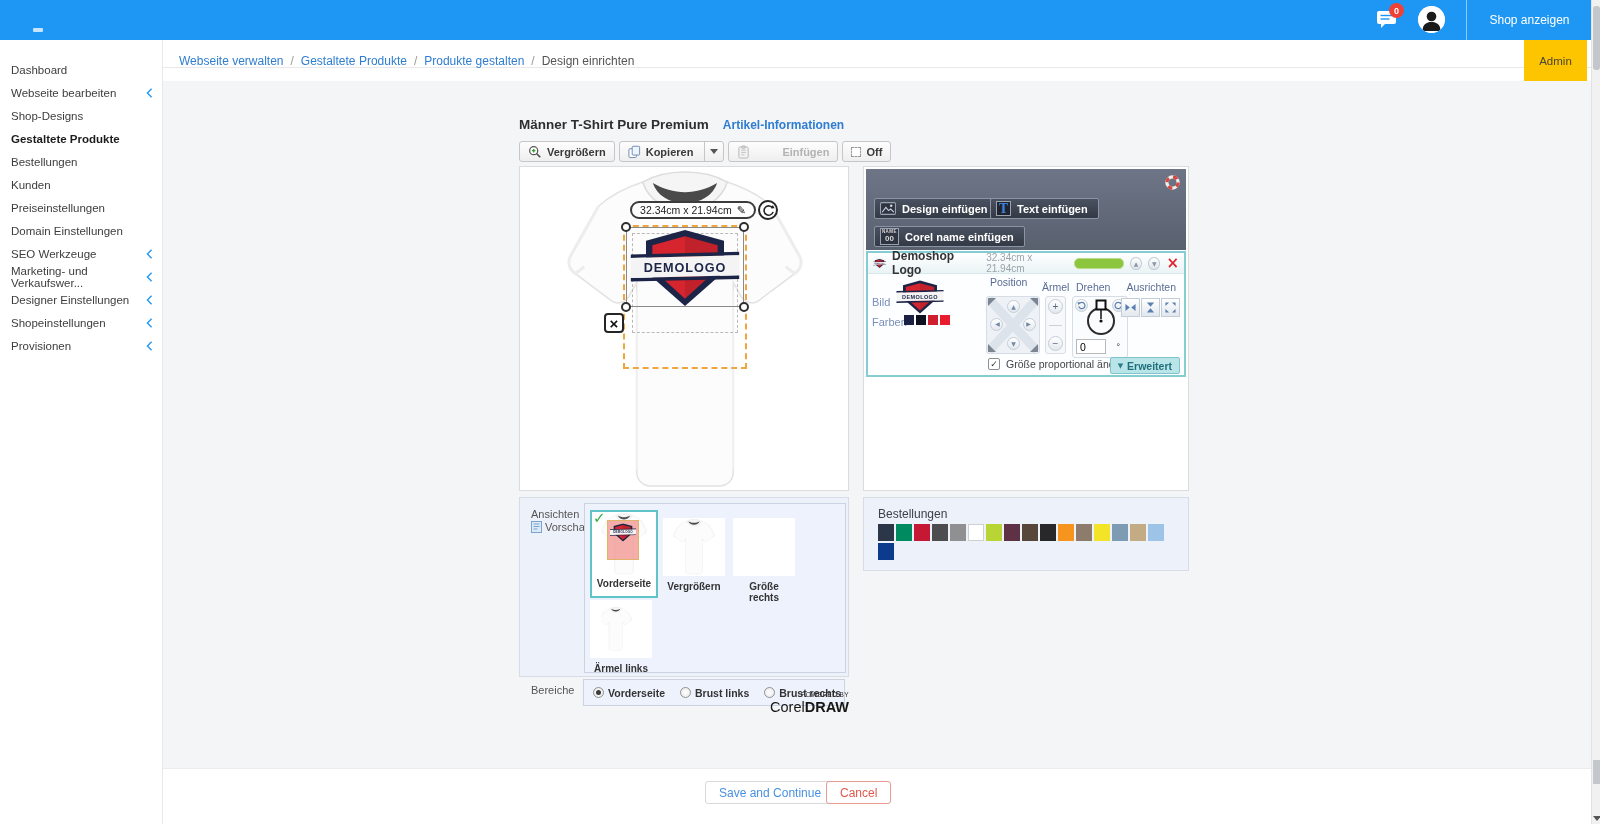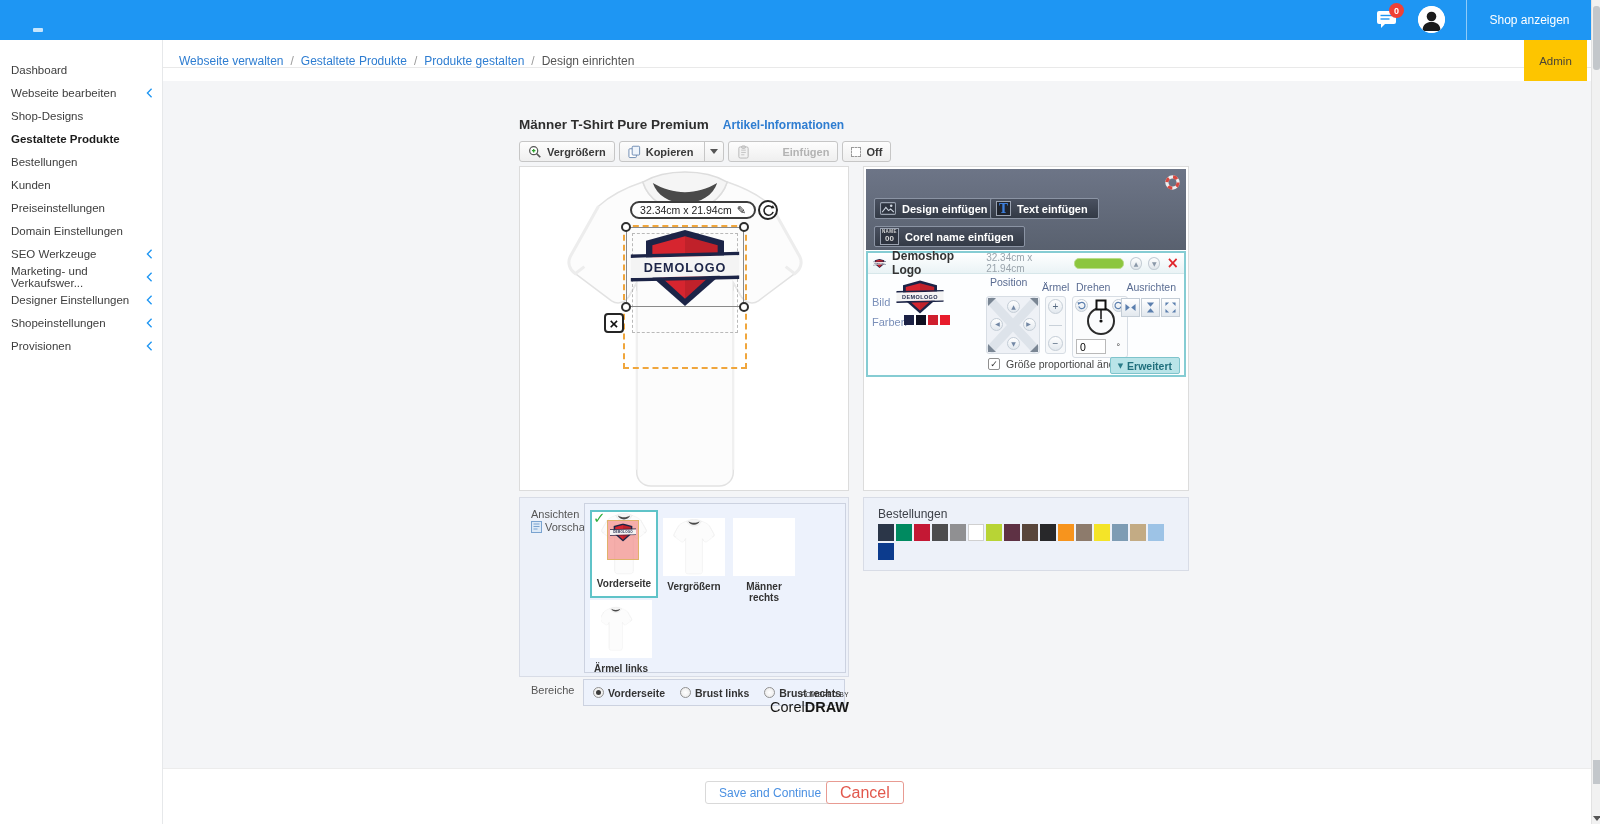--- a/index.html
+++ b/index.html
@@ -163,21 +163,21 @@
   .article-swatches { position:absolute; left:14px; top:26px; width:300px; display:flex; flex-wrap:wrap; gap:2px; }
   .article-swatches .swatch { width:16px; height:17px; }
   .swatch { cursor:pointer; }
   .swatch-white { border:1px solid #d0d0d0; }
 
   
   .footerbar { position:absolute; left:163px; top:768px; width:1429px; height:56px; background:#fff; border-top:1px solid #ececec; }
   .btn-save { position:absolute; left:542px; top:12px; height:23px; padding:0 13px; background:#fff; border:1px solid #d9d9d9; border-radius:3px;
     color:#4a90e2; font-size:12px; display:flex; align-items:center; cursor:pointer; font-family:"Liberation Sans", sans-serif; }
   .btn-cancel { position:absolute; left:663px; top:12px; height:23px; padding:0 13px; background:#fff; border:1px solid #e89b92; border-radius:3px;
-    color:#e2574c; font-size:16px; display:flex; align-items:center; cursor:pointer; font-family:"Liberation Sans", sans-serif; }
+    color:#e2574c; font-size:12px; display:flex; align-items:center; cursor:pointer; font-family:"Liberation Sans", sans-serif; }
 
   .hidden-defs { position:absolute; width:0; height:0; overflow:hidden; }
 </style>
 </head>
 <body>
 
 <svg class="hidden-defs" aria-hidden="true">
   <defs>
     <symbol id="tee" viewBox="0 0 240 320">
       <path d="M78,12 C60,18 45,26 34,36 L6,86 C3,92 5,99 11,103 L47,130 C53,134 60,132 64,126 L72,112 L72,300 C72,308 78,314 86,314 L154,314 C162,314 168,308 168,300 L168,112 L176,126 C180,132 187,134 193,130 L229,103 C235,99 237,92 234,86 L206,36 C195,26 180,18 162,12 C156,30 140,40 120,40 C100,40 84,30 78,12 Z" fill="#fcfcfc" stroke="#e2e2e2" stroke-width="1.5"></path>
@@ -547,21 +547,21 @@
               </svg>
           </div>
           <div class="vlabel" style="margin-top:5px;">Vergrößern</div>
         </div>
         <div class="vcell" style="left:148px; top:14px; width:62px;">
           <div class="tbox" style="width:62px; height:58px;">
             <svg width="40" height="56" viewBox="130 0 95 160">
                 <use href="#tee"></use>
               </svg>
           </div>
-          <div class="vlabel" style="margin-top:5px;">Männer rechts</div>
+          <div class="vlabel" style="margin-top:5px;">Größe rechts</div>
         </div>
         <div class="vcell" style="left:5px; top:96px; width:62px;">
           <div class="tbox" style="width:62px; height:58px;">
             <svg width="40" height="56" viewBox="15 0 95 160">
                 <use href="#tee"></use>
               </svg>
           </div>
           <div class="vlabel" style="margin-top:5px;">Ärmel links</div>
         </div>
       </div>

